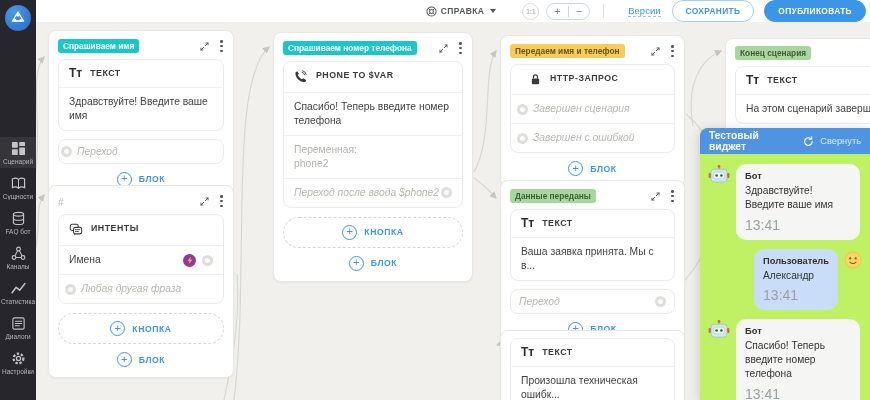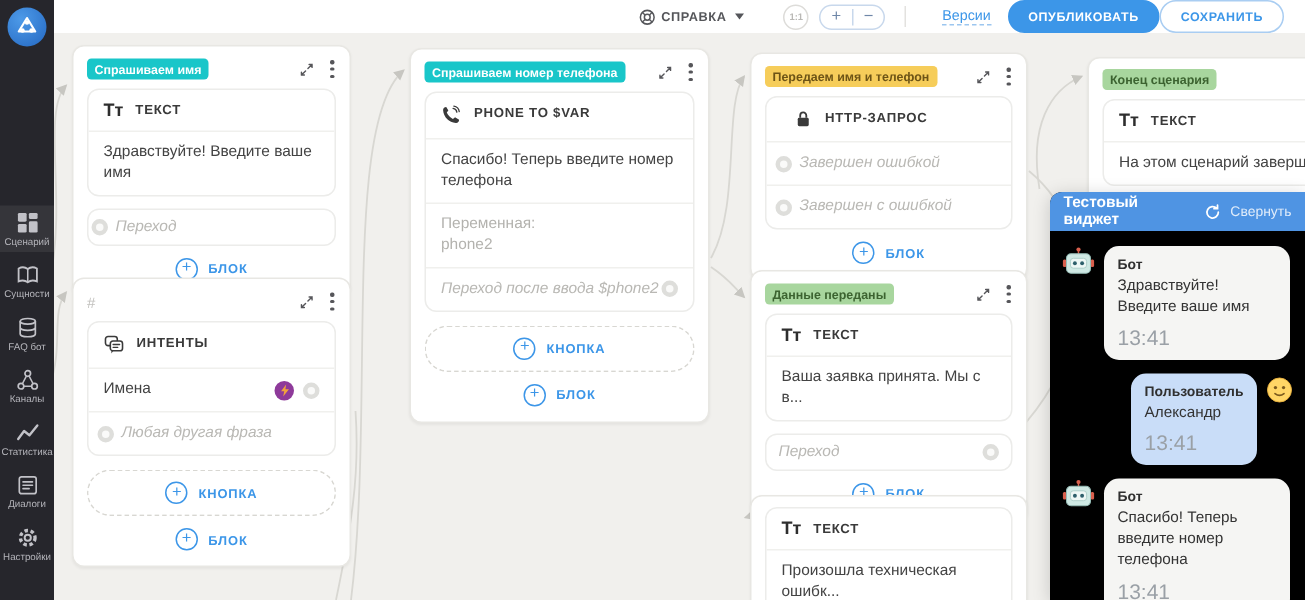--- a/index.html
+++ b/index.html
@@ -58,21 +58,21 @@
   .radio.r{margin-left:auto}
   .in-card{margin-top:8px;display:flex;align-items:center;padding:6px 8px 6px 6px}
   .pill-btn{border:1px dashed #d8d7d2;border-radius:17px;display:flex;align-items:center;justify-content:center;gap:7px;padding:7px 0;margin-top:9px;cursor:pointer}
   .link-btn{display:flex;align-items:center;justify-content:center;gap:7px;padding:8px 0 2px;cursor:pointer}
   .blue-label{color:#3c96e8;font-size:8.6px;font-weight:bold;letter-spacing:.6px}
   .plus-circle{width:15px;height:15px;border-radius:50%;border:1.2px solid #3c96e8;color:#3c96e8;display:flex;align-items:center;justify-content:center;flex:none}
   .plus-circle::before{content:"+";font-size:11px;line-height:1;margin-top:-1px}
   .badge-bolt{width:13px;height:13px;border-radius:50%;background:#8e3a9a;display:flex;align-items:center;justify-content:center;flex:none;margin-left:auto;margin-right:6px}
 
   
-  .widget{position:absolute;left:664px;top:106px;width:170px;height:272px;background:#000000;border-radius:8px 0 0 0;box-shadow:0 2px 12px rgba(0,0,0,.18);z-index:5;overflow:hidden}
+  .widget{position:absolute;left:664px;top:106px;width:170px;height:272px;background:#bef264;border-radius:8px 0 0 0;box-shadow:0 2px 12px rgba(0,0,0,.18);z-index:5;overflow:hidden}
   .w-head{height:26px;background:#4f94e3;display:flex;align-items:center;padding:0 9px;gap:6px}
   .w-title{color:#fff;font-size:10.3px;font-weight:bold}
   .w-refresh{width:11px;height:11px;color:#fff;cursor:pointer}
   .w-collapse{margin-left:auto;color:rgba(255,255,255,.82);font-size:9.3px;cursor:pointer}
   .w-body{padding:10px 8px}
   .msg{display:flex;gap:6px;margin-bottom:9px}
   .msg.user{justify-content:flex-end;align-items:flex-start}
   .avatar{width:22px;height:22px;flex:none}
   .bubble{background:#f5f5f3;border-radius:10px;padding:7px 9px;max-width:124px}
   .bubble.user-b{background:#c9ddf8}
@@ -173,22 +173,22 @@
     <span>СПРАВКА</span>
     <span class="caret"></span>
   </div>
   <div class="zoom-reset">1:1</div>
   <div class="zoom-pill">
     <span class="zi">+</span>
     <span class="zo">−</span>
   </div>
   <div class="tb-divider"></div>
   <span class="versions">Версии</span>
+  <button class="tb-pill gap">СОХРАНИТЬ</button>
   <button class="tb-pill primary">ОПУБЛИКОВАТЬ</button>
-  <button class="tb-pill gap">СОХРАНИТЬ</button>
 </div>
 
 <div class="canvas">
 
   <svg class="wires">
     <defs>
       <marker id="arr" markerWidth="7" markerHeight="7" refX="5" refY="3" orient="auto">
         <path d="M0 0 L6 3 L0 6 Z" fill="#c7c6c1"></path>
       </marker>
     </defs>
@@ -342,21 +342,21 @@
     <div class="card">
       <div class="type-row" style="padding-left:18px">
         <svg width="13" height="13" viewBox="0 0 16 16">
             <rect x="3.5" y="6.8" width="9" height="7" rx="1.2" fill="#3a3a3a"></rect>
             <path d="M5.5 6.8 V4.9 a2.5 2.5 0 0 1 5 0 V6.8" fill="none" stroke="#3a3a3a" stroke-width="1.5"></path>
           </svg>
         <span>HTTP-ЗАПРОС</span>
       </div>
       <div class="crow">
         <span class="radio l"></span>
-        <span class="ghost">Завершен ошибкой</span>
+        <span class="ghost">Завершен сценария</span>
       </div>
       <div class="crow">
         <span class="radio l"></span>
         <span class="ghost">Завершен с ошибкой</span>
       </div>
     </div>
     <div class="link-btn">
       <span class="plus-circle"></span>
       <span class="blue-label">БЛОК</span>
     </div>

